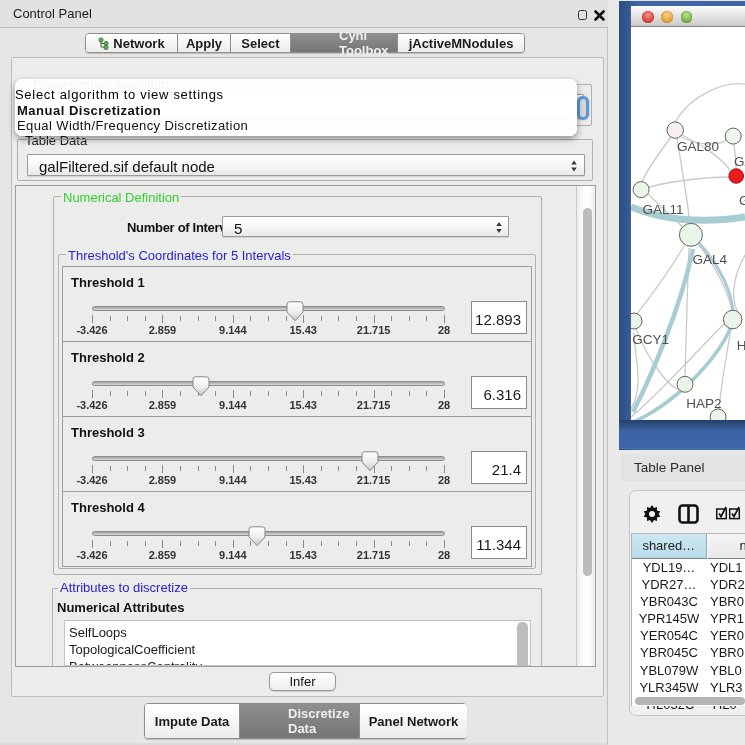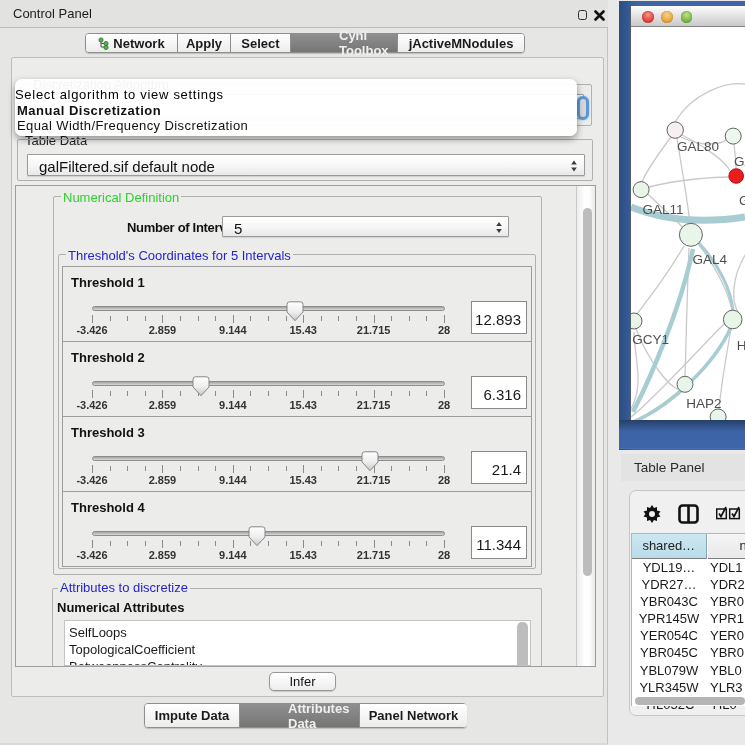--- a/index.html
+++ b/index.html
@@ -250,23 +250,23 @@
 <div class="grouplabel" style="left:58px;top:581px;color:#2323d6;">Attributes to discretize</div>
 <div class="abs" style="left:57px;top:600px;font-size:13px;font-weight:bold;color:#111;">Numerical Attributes</div>
 <div class="abs" style="left:64px;top:620px;width:467px;height:46px;background:#ffffff;border:1px solid #c3c3c3;overflow:hidden;">
   <div style="font-size:13px;color:#1a1a1a;padding:3px 0 0 4px;line-height:17px;">SelfLoops<br>TopologicalCoefficient<br>BetweennessCentrality</div>
   <div style="position:absolute;left:452px;top:1px;width:11px;height:60px;background:#bdbdbd;border-radius:5px;"></div>
 </div>
 <div class="abs" style="left:16px;top:666px;width:579px;height:1px;background:#9d9d9d;"></div>
 
 <div class="abs" style="left:269px;top:672px;width:67px;height:19px;border:1px solid #979797;border-radius:5px;background:linear-gradient(#ffffff,#ededed);box-shadow:0 1px 1px rgba(0,0,0,0.15);text-align:center;font-size:13px;line-height:17px;color:#111;">Infer</div>
 
-<div class="abs" style="left:144px;top:703px;width:323px;height:25px;border:1px solid #8e8e8e;border-radius:4px;background:linear-gradient(#ffffff,#ececec);box-shadow:0 1px 1px rgba(0,0,0,0.18);">
+<div class="abs" style="left:144px;top:703px;width:323px;height:36px;border:1px solid #8e8e8e;border-radius:4px;background:linear-gradient(#ffffff,#ececec);box-shadow:0 1px 1px rgba(0,0,0,0.18);">
   <div class="seg" style="left:0;width:95px;border-radius:3px 0 0 3px;">Impute Data</div>
-  <div class="seg dark" style="left:95px;width:120px;">Attributes Data</div>
+  <div class="seg dark" style="left:95px;width:120px;">Discretize Data</div>
   <div class="seg" style="left:215px;width:107px;border-right:none;border-radius:0 3px 3px 0;">Panel Network</div>
 </div>
 
 <div class="abs" style="left:15px;top:79px;width:562px;height:57px;background:rgba(255,255,255,0.95);border-radius:7px;box-shadow:0 3px 7px rgba(0,0,0,0.4);"></div>
 <div class="abs" style="left:15px;top:87px;width:562px;height:12px;font-size:13px;color:#000000;text-align:left;letter-spacing:0.7px;">Select algorithm to view settings</div>
 <div class="abs" style="left:17px;top:103px;font-size:13px;font-weight:bold;color:#111;letter-spacing:0.5px;">Manual Discretization</div>
 <div class="abs" style="left:17px;top:117.5px;font-size:13px;color:#111;letter-spacing:0.4px;">Equal Width/Frequency Discretization</div>
 
 <div class="abs" style="left:609px;top:363px;width:5px;height:9px;font-size:8px;color:#8a8a8a;">◂</div>
 <div class="abs" style="left:608px;top:0;width:137px;height:745px;background:#e9e9e9;"></div>

